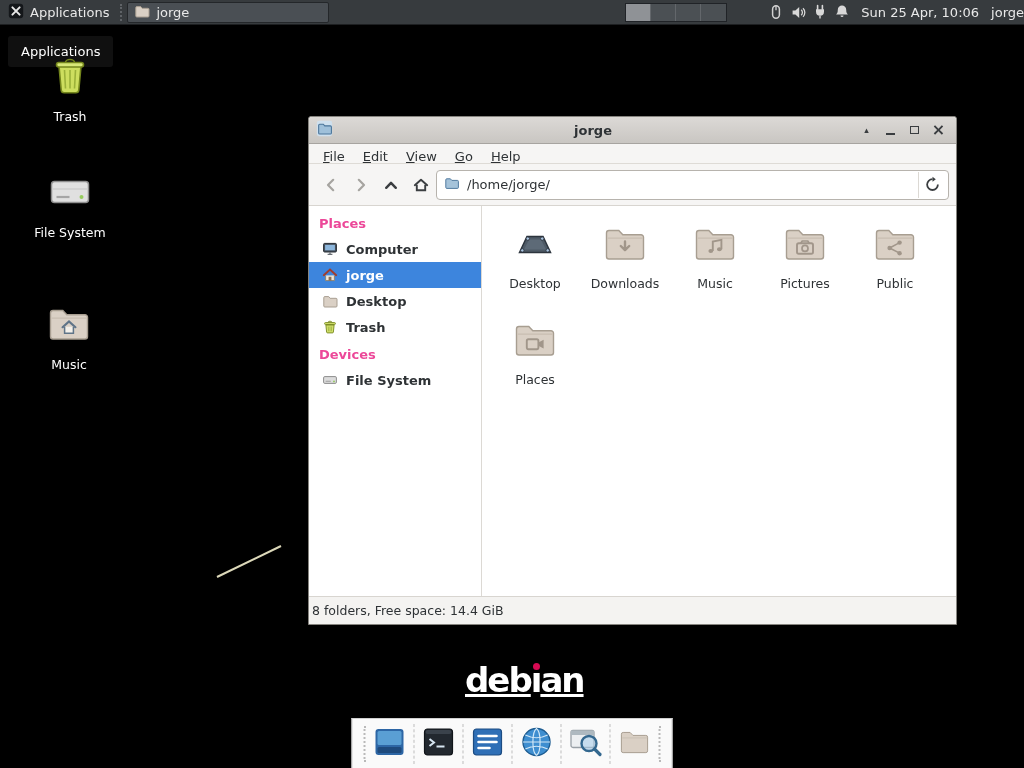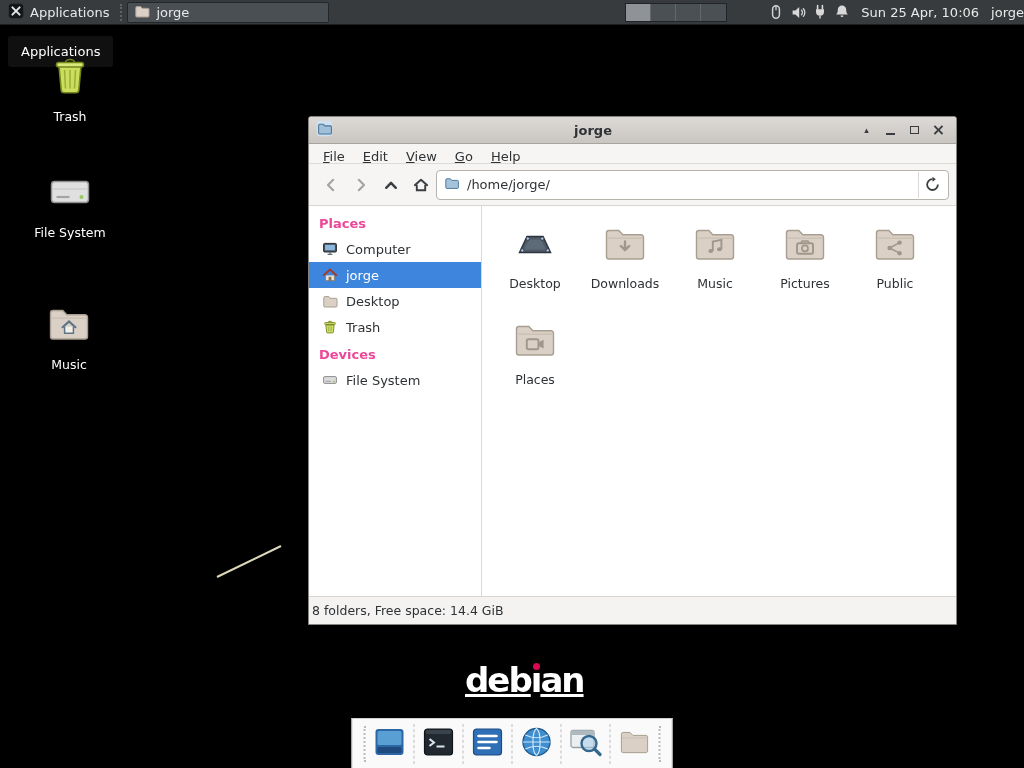--- a/index.html
+++ b/index.html
@@ -58,21 +58,21 @@
   .tool-btn.disabled{color:#a6a4a0;}
   .path-entry{flex:1;height:30px;background:#fff;border:1px solid #b7b3ad;border-radius:4px;
               display:flex;align-items:center;padding:0 3px 0 7px;margin-left:0;}
   .path-input{flex:1;border:none;outline:none;background:transparent;font-size:13px;color:#2e3235;padding-left:7px;}
   .reload-btn{width:27px;height:26px;display:flex;align-items:center;justify-content:center;color:#3b3e41;
               border-left:1px solid #dcd9d4;margin-left:3px;}
 
   .content{flex:1;display:flex;min-height:0;background:#fff;}
   .sidebar{width:173px;background:#fff;border-right:1px solid #dcd9d4;padding-top:3px;overflow:hidden;}
   .sidebar-header{font-weight:bold;font-size:13px;color:#ec4899;padding:7px 10px 5px;}
-  .sidebar-item{height:26px;display:flex;align-items:center;gap:8px;padding-left:13px;font-size:13px;color:#2e3235;}
+  .sidebar-item{height:26px;display:flex;align-items:center;gap:8px;padding-left:13px;font-size:13px;color:#2e3235;font-weight:bold;}
   .sidebar-item.selected{background:#3d85dd;color:#fff;}
   .sidebar-item .sb-icon{width:16px;height:16px;display:flex;align-items:center;justify-content:center;}
 
   .files{flex:1;background:#fff;padding:10px 0 0 8px;display:flex;flex-wrap:wrap;align-content:flex-start;}
   .file-cell{width:90px;height:96px;display:flex;flex-direction:column;align-items:center;padding-top:4px;}
   .file-label{font-size:12.5px;color:#2e3235;margin-top:4px;text-align:center;white-space:nowrap;}
 
   .statusbar{height:28px;background:#f4f3f1;border-top:1px solid #d8d5d0;display:flex;align-items:center;
              padding-left:3px;font-size:12.5px;color:#2e3235;}
 

